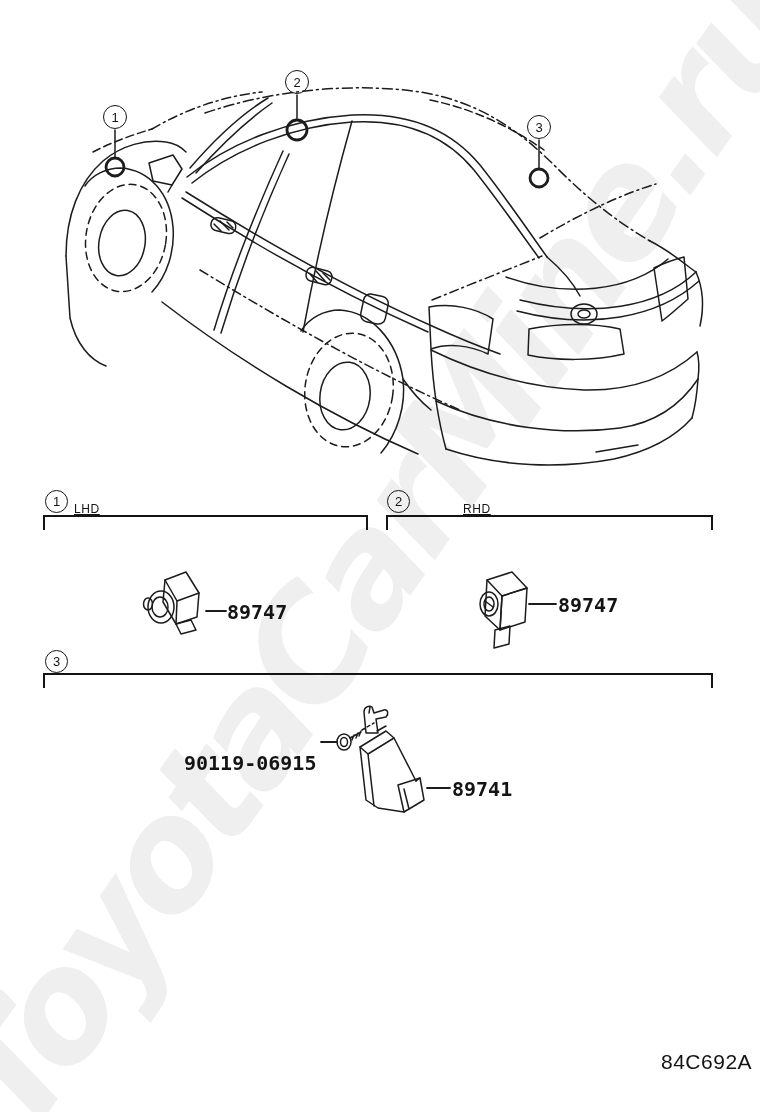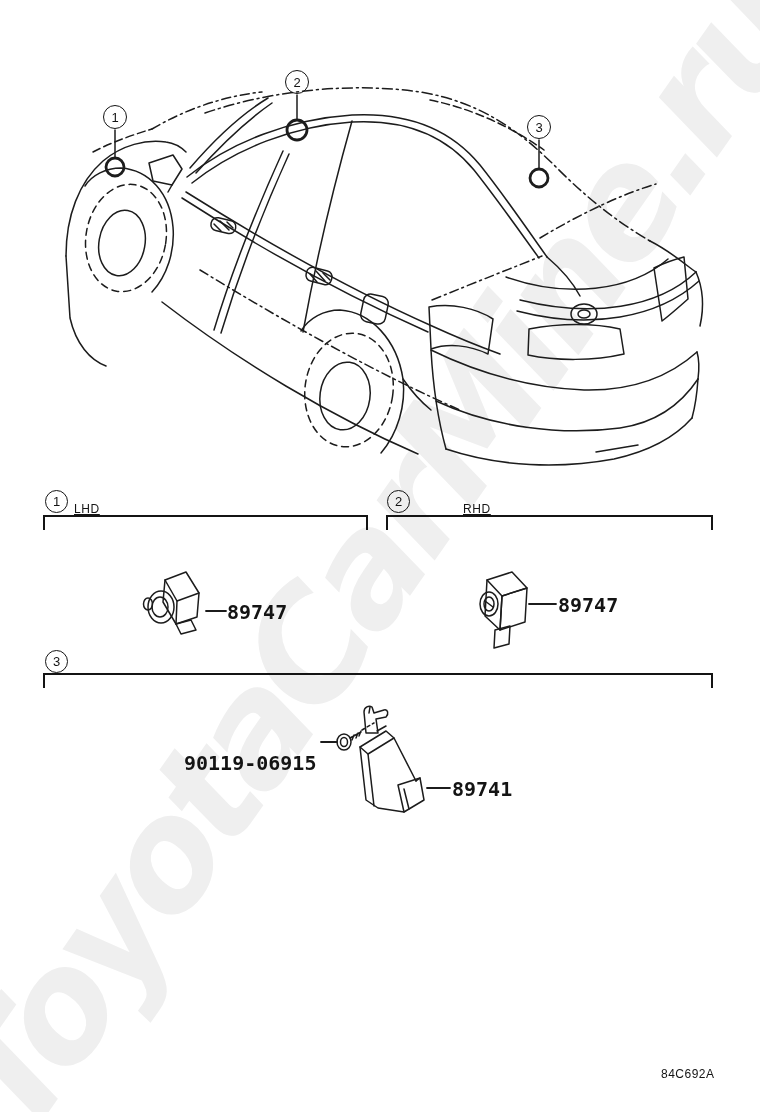--- a/index.html
+++ b/index.html
@@ -34,21 +34,21 @@
   }
   .variant{
     position:absolute;z-index:2;font-size:12px;letter-spacing:0.6px;line-height:1;text-decoration:underline;
   }
   .pn{
     position:absolute;z-index:2;line-height:1;
     font-family:"DejaVu Sans Mono",monospace;font-weight:700;font-size:20px;
     white-space:nowrap;
   }
   .plate-code{
-    position:absolute;z-index:2;font-size:12px;letter-spacing:0.5px;line-height:1;margin-top:17px;
+    position:absolute;z-index:2;font-size:21px;letter-spacing:0.5px;line-height:1;
   }
 </style>
 </head>
 <body>
 
 <div class="watermark">ToyotaCarMine.ru</div>
 
 <svg class="art" width="760" height="1112" viewBox="0 0 760 1112">
   <g stroke="#1c1c1c" fill="none" stroke-width="1.5" stroke-linecap="round" stroke-linejoin="round">
 

